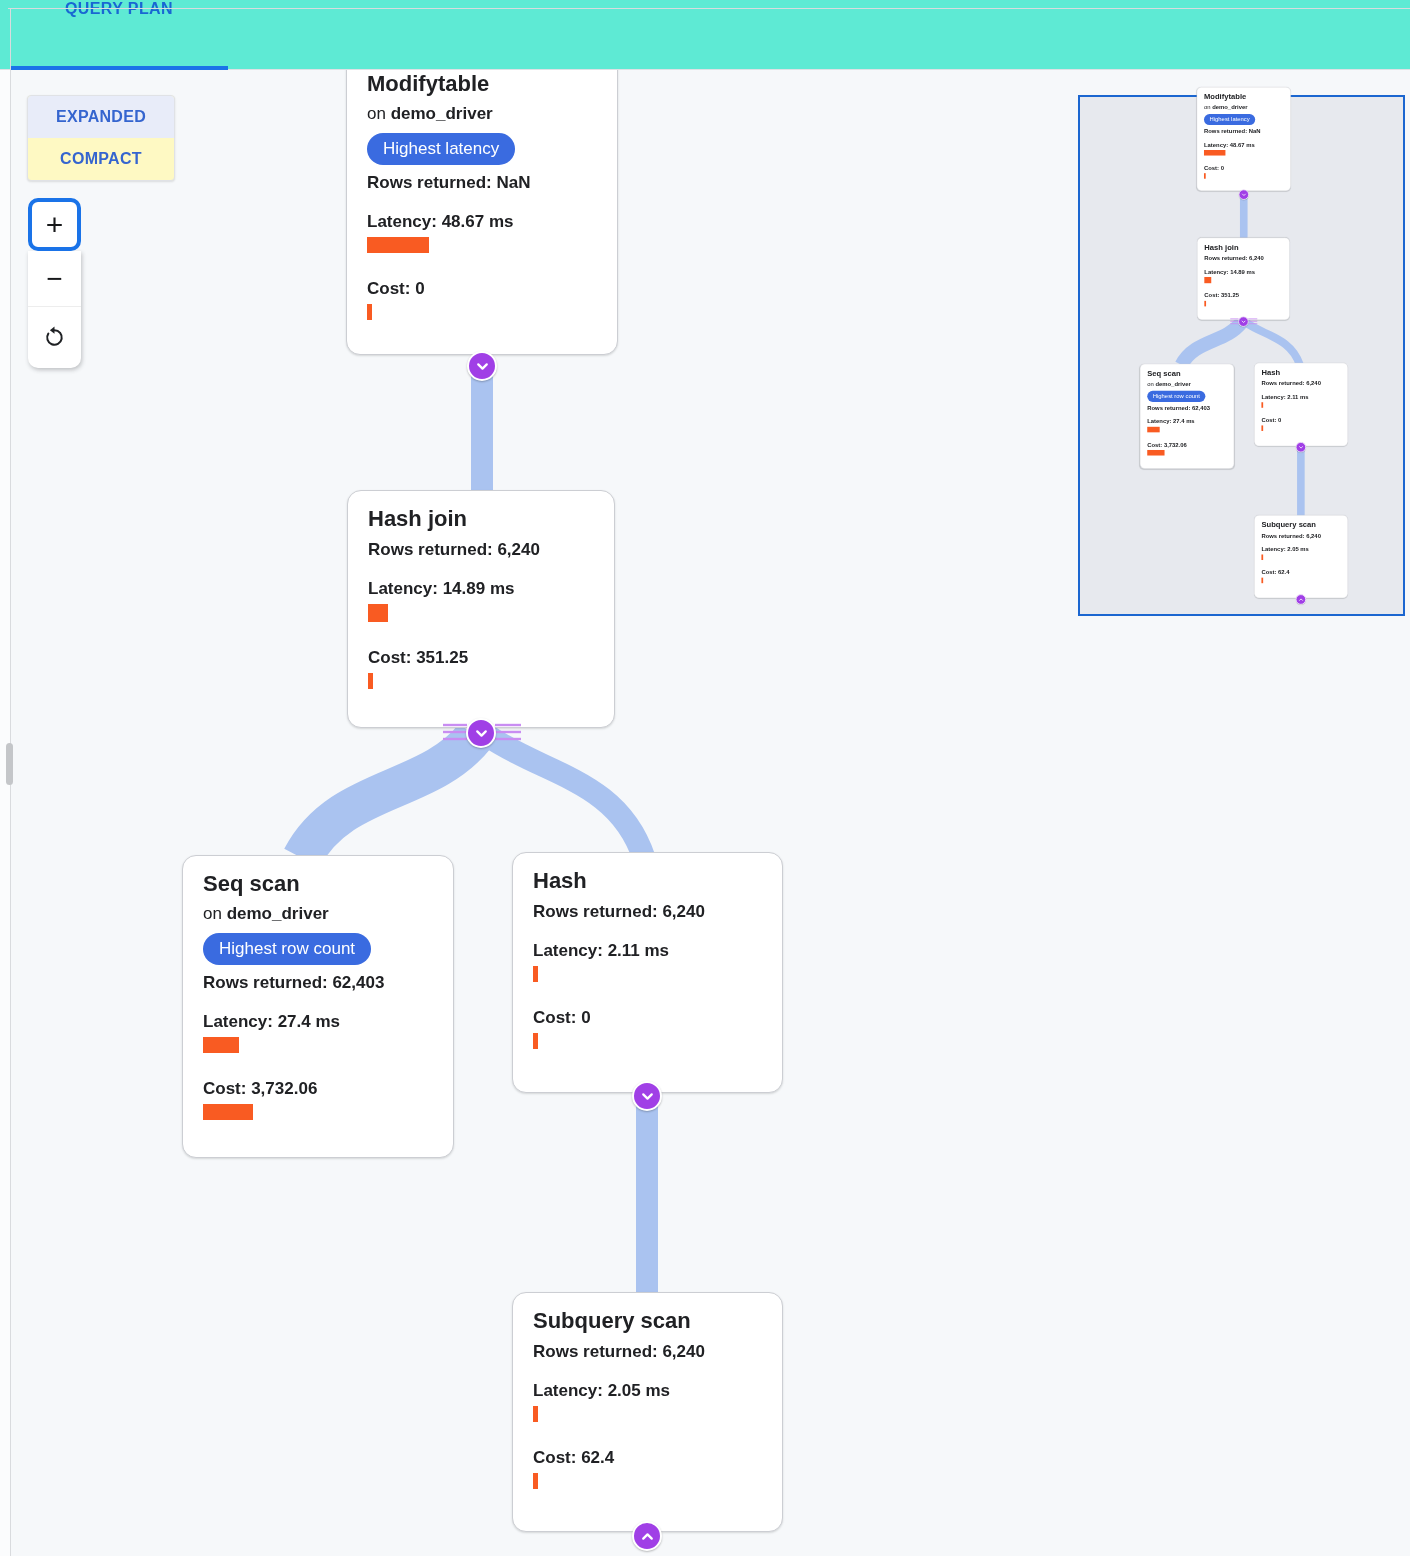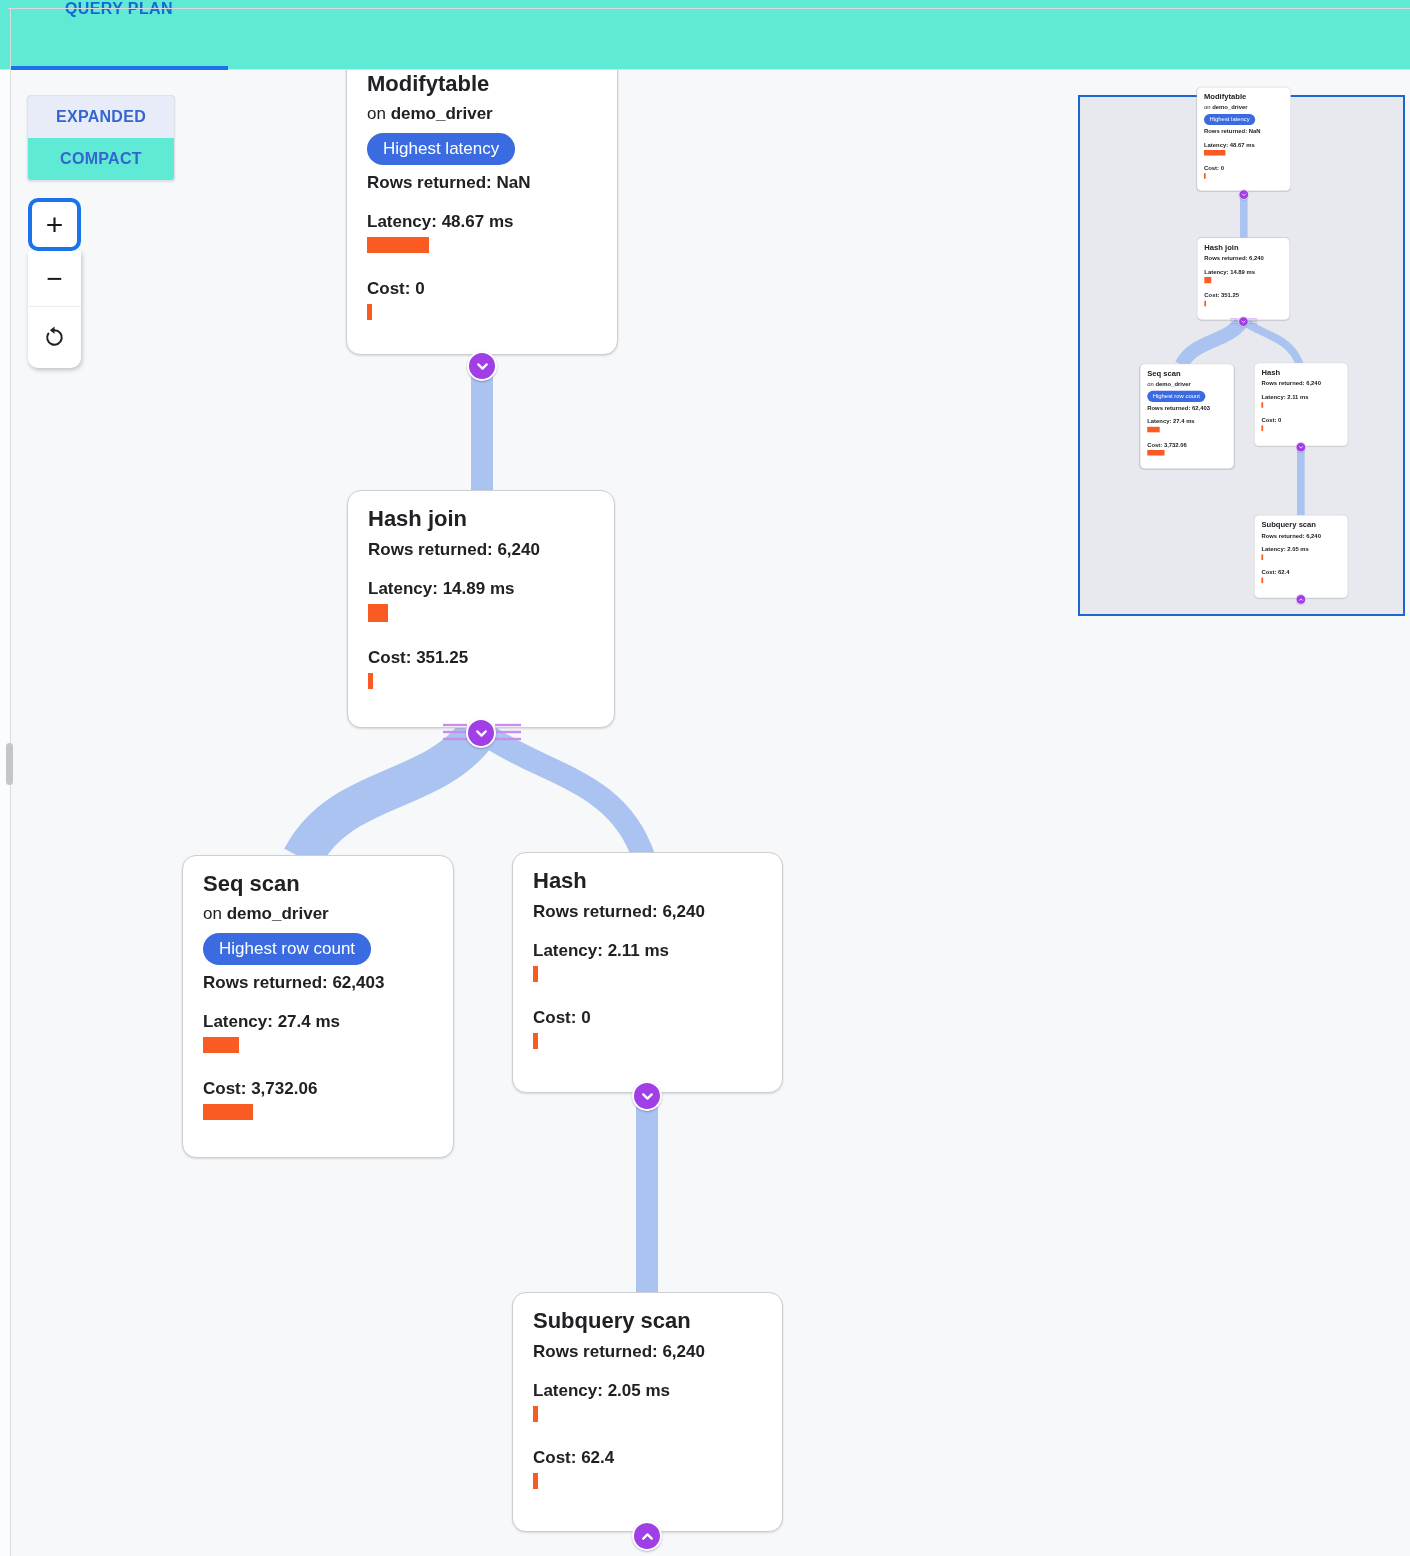--- a/index.html
+++ b/index.html
@@ -14,21 +14,21 @@
 
   .tabbar { position:absolute; left:0; top:0; width:1410px; height:70px; background:#5eead4;
     border-bottom:1px solid #dfe1e5; z-index:50; display:flex; align-items:stretch; padding-left:10px;flex-direction:column; }
   .tab { width:218px; display:flex; align-items:center; justify-content:center;
     font-size:16px; font-weight:700; letter-spacing:.4px; cursor:pointer; }
   .tab.active { color:#1967d2; }
   .tab.inactive { color:#5f6368; }
   .tab-underline { position:absolute; left:10px; top:66px; width:218px; height:4px; background:#1a73e8; z-index:51; }
 
   
-  .view-toggle { position:absolute; left:27px; top:95px; width:148px; background:#5eead4;
+  .view-toggle { position:absolute; left:27px; top:95px; width:148px; background:#fef9c3;
     border:1px solid #e0e2e6; border-radius:4px; box-shadow:0 1px 2px rgba(60,64,67,.15); z-index:20; overflow:hidden; }
   .view-toggle .opt { height:42px; display:flex; align-items:center; justify-content:center;
     font-size:16px; font-weight:700; letter-spacing:.3px; color:#3565cf; cursor:pointer; }
   .view-toggle .opt.selected { background:#e8ecf9; }
 
   
   .zoom-in-btn { position:absolute; left:28px; top:198px; width:53px; height:53px; background:#fff;
     border:4px solid #1a73e8; border-radius:10px; z-index:21; display:flex; align-items:center; justify-content:center;
     font-size:30px; font-weight:400; color:#17181a; cursor:pointer; }
   .zoom-rest { position:absolute; left:28px; top:251px; width:53px; height:117px; background:#fff;

